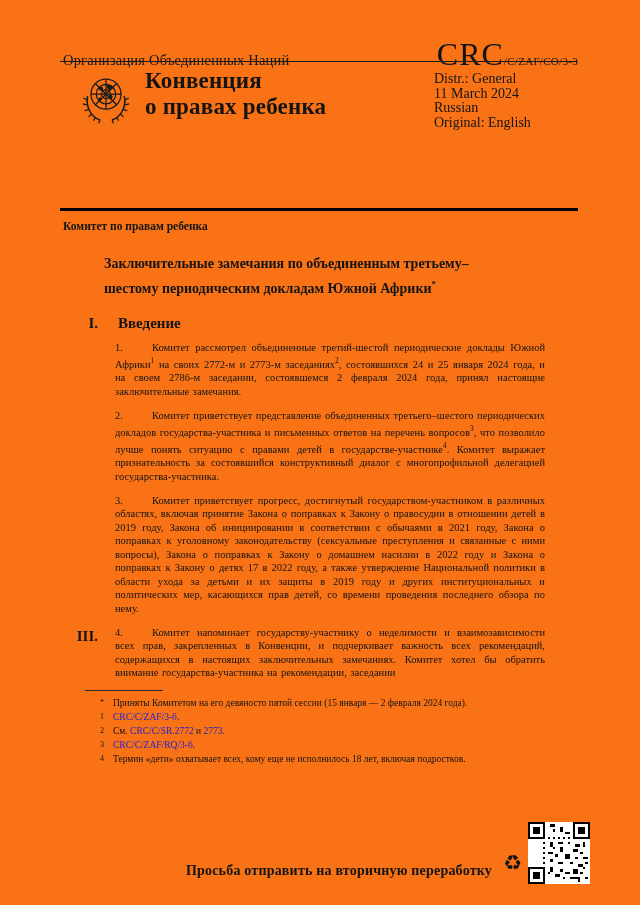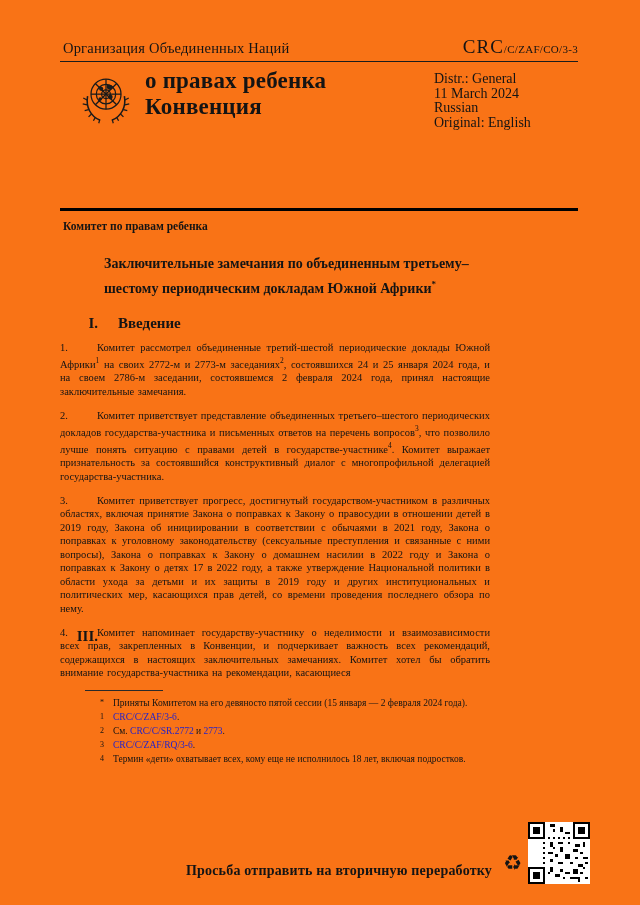--- a/index.html
+++ b/index.html
@@ -5,21 +5,21 @@
   html,body { margin:0; padding:0; background:#ffffff; }
   .page {
     position:relative; width:640px; height:905px; background:#f97316;
     font-family:Liberation Serif, serif; color:#141414; overflow:hidden;
   }
   
   .hdr-row { position:absolute; left:63px; right:62px; top:36px;
              display:flex; justify-content:space-between; align-items:baseline; }
   .org-name { font-size:14.5px; letter-spacing:0.2px; }
   .doc-symbol { white-space:nowrap; }
-  .doc-symbol .big { font-size:19px; letter-spacing:1px; }
+  .doc-symbol .big { font-size:32px; letter-spacing:1px; }
   .doc-symbol .small { font-size:11px; letter-spacing:0.3px; }
   .hdr-rule { position:absolute; left:60px; right:62px; top:61px; height:1.4px; background:#1c1c1c; }
 
   
   .masthead { position:absolute; left:63px; right:62px; top:66px; height:130px; }
   .emblem { position:absolute; left:12px; top:2px; width:62px; height:62px; }
   .mast-title { position:absolute; left:82px; top:2px; font-weight:bold;
                 font-size:23px; line-height:26px; letter-spacing:0.2px; }
   .distr { position:absolute; left:352px; top:6px; font-size:14px; line-height:14.5px;margin-left:19px; }
 
@@ -29,21 +29,21 @@
   
   .body-flow { position:absolute; left:60px; top:254px; width:518px; }
   .doc-title { margin-left:44px; width:402px; font-size:14px; font-weight:bold; line-height:20px; }
   .doc-title sup { font-size:9px; }
   .section-head { position:relative; margin-left:58px; width:368px;
                   font-size:15px; font-weight:bold; line-height:20px; }
   .numeral { position:absolute; left:-58px; width:38px; text-align:right; }
   .mt-sec1 { margin-top:14px; }
   .mt-sec2 { margin-top:12px; }
   .mt-sec3 { margin-top:4px; }
-  .para { width:430px; font-size:10.5px; line-height:13.5px;
+  .para { margin-left:55px; width:430px; font-size:10.5px; line-height:13.5px;
           text-align:justify; margin-top:8px; word-spacing:1px; }
   .para .pnum { display:inline-block; width:37px; }
   .para sup { font-size:7.5px; }
   .fn-sep { margin:10px 0 5px 25px; width:78px; height:0; border-top:1.2px solid #2a2a2a; }
   .fn { position:relative; padding-left:53px; width:470px; box-sizing:border-box;
         font-size:9.5px; line-height:14px; }
   .fn .fn-mark { position:absolute; left:20px; width:24px; text-align:right;
                  font-size:8px; top:0px; }
   .lnk { color:#2222cc; text-decoration:none; cursor:pointer; }
 
@@ -96,22 +96,22 @@
         <line x1="25.5" y1="53.5" x2="24.5" y2="57"></line>
         <line x1="51.5" y1="33" x2="55.5" y2="31"></line>
         <line x1="51.5" y1="38" x2="56" y2="37"></line>
         <line x1="50" y1="43" x2="54" y2="44"></line>
         <line x1="47" y1="47.5" x2="50" y2="50.5"></line>
         <line x1="43" y1="51" x2="45" y2="54.5"></line>
         <line x1="38.5" y1="53.5" x2="39.5" y2="57"></line>
       </g>
     </svg>
     <div class="mast-title">
+      <div>Конвенция</div>
       <div>о правах ребенка</div>
-      <div>Конвенция</div>
     </div>
     <div class="distr">
       <div>Distr.: General</div>
       <div>11 March 2024</div>
       <div>Russian</div>
       <div>Original: English</div>
     </div>
   </div>
 
   <div class="thick-rule"></div>
@@ -130,21 +130,21 @@
 
     <p class="para"><span class="pnum">2.</span><span>Комитет приветствует представление объединенных третьего–шестого периодических докладов государства-участника и письменных ответов на перечень вопросов</span><sup>3</sup><span>, что позволило лучше понять ситуацию с правами детей в государстве-участнике</span><sup>4</sup><span>. Комитет выражает признательность за состоявшийся конструктивный диалог с многопрофильной делегацией государства-участника.</span></p>
 
 
     <p class="para"><span class="pnum">3.</span><span>Комитет приветствует прогресс, достигнутый государством-участником в различных областях, включая принятие Закона о поправках к Закону о правосудии в отношении детей в 2019 году, Закона об инициировании в соответствии с обычаями в 2021 году, Закона о поправках к уголовному законодательству (сексуальные преступления и связанные с ними вопросы), Закона о поправках к Закону о домашнем насилии в 2022 году и Закона о поправках к Закону о детях 17 в 2022 году, а также утверждение Национальной политики в области ухода за детьми и их защиты в 2019 году и других институциональных и политических мер, касающихся прав детей, со времени проведения последнего обзора по нему.</span></p>
 
     <div class="section-head mt-sec3">
       <span class="numeral">III.</span>
     </div>
 
-    <p class="para"><span class="pnum">4.</span><span>Комитет напоминает государству-участнику о неделимости и взаимозависимости всех прав, закрепленных в Конвенции, и подчеркивает важность всех рекомендаций, содержащихся в настоящих заключительных замечаниях. Комитет хотел бы обратить внимание государства-участника на рекомендации, касающиеся</span></p>
+    <p class="para"><span class="pnum">4.</span><span>Комитет напоминает государству-участнику о неделимости и взаимозависимости всех прав, закрепленных в Конвенции, и подчеркивает важность всех рекомендаций, содержащихся в настоящих заключительных замечаниях. Комитет хотел бы обратить внимание государства-участника на рекомендации, заседании</span></p>
 
     <div class="fn-sep"></div>
 
     <div class="fn"><span class="fn-mark">*</span><span>Приняты Комитетом на его девяносто пятой сессии (15 января — 2 февраля 2024 года).</span></div>
 
     <div class="fn"><span class="fn-mark">1</span><a class="lnk">CRC/C/ZAF/3-6</a><span>.</span></div>
 
     <div class="fn"><span class="fn-mark">2</span><span>См. </span><a class="lnk">CRC/C/SR.2772</a><span> и </span><a class="lnk">2773</a><span>.</span></div>
 
     <div class="fn"><span class="fn-mark">3</span><a class="lnk">CRC/C/ZAF/RQ/3-6</a><span>.</span></div>

